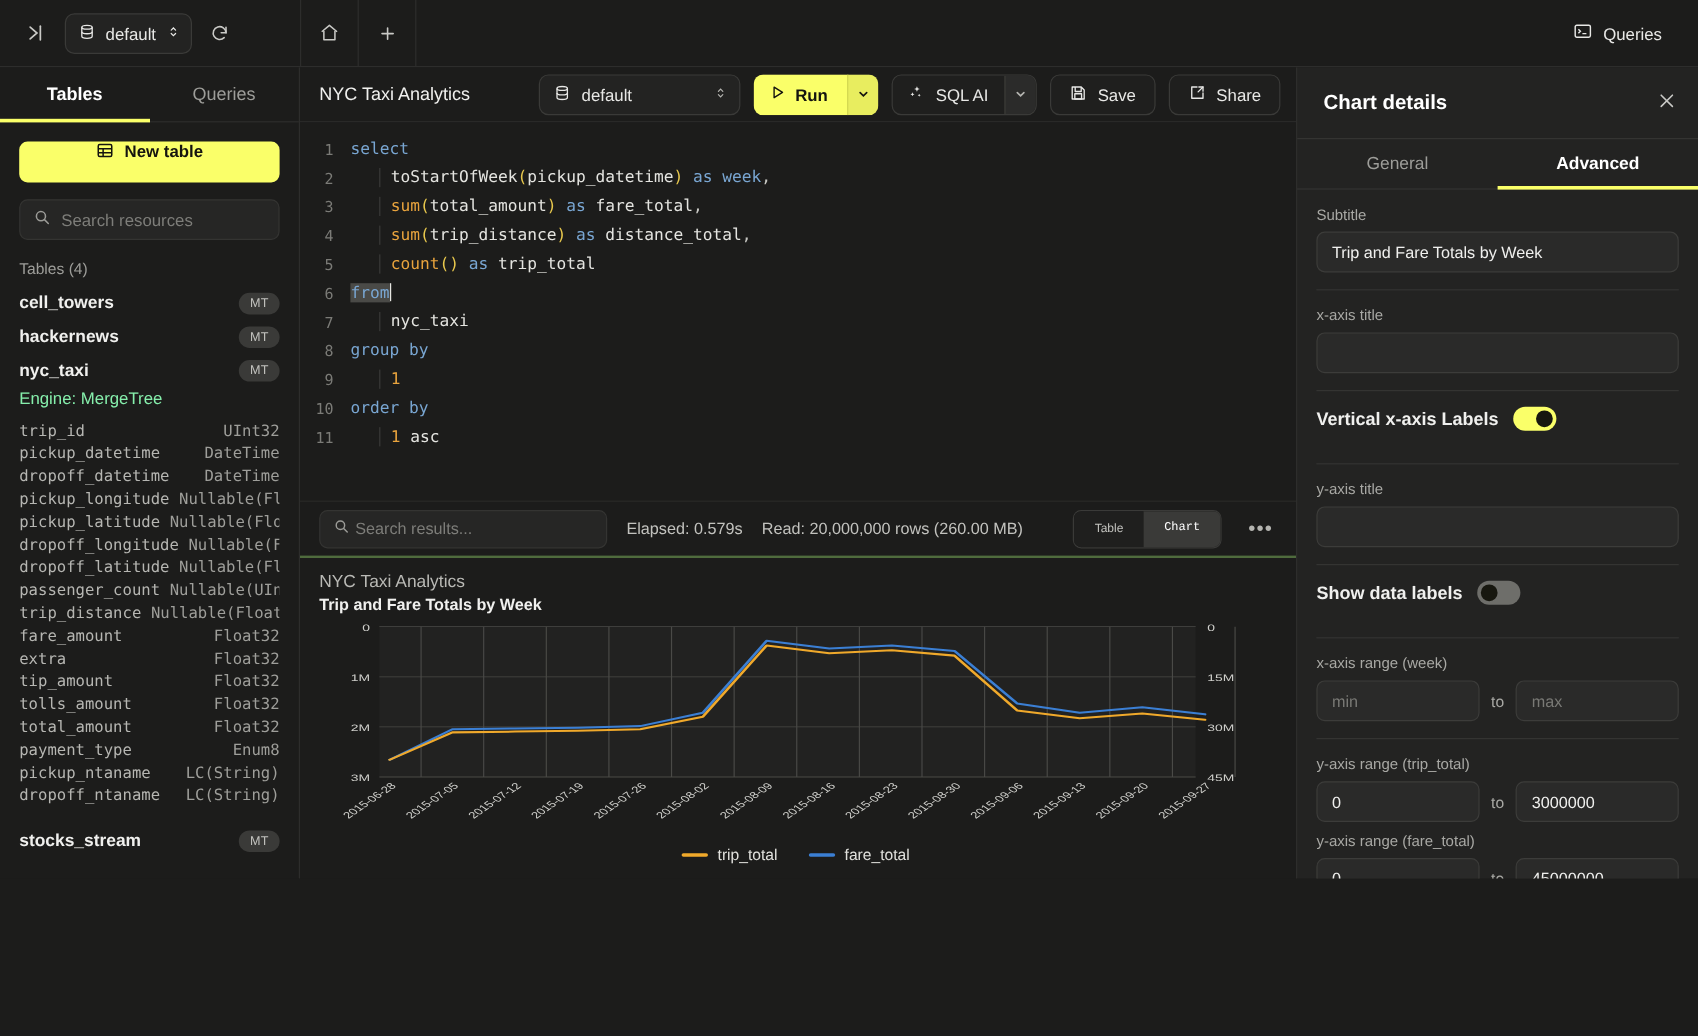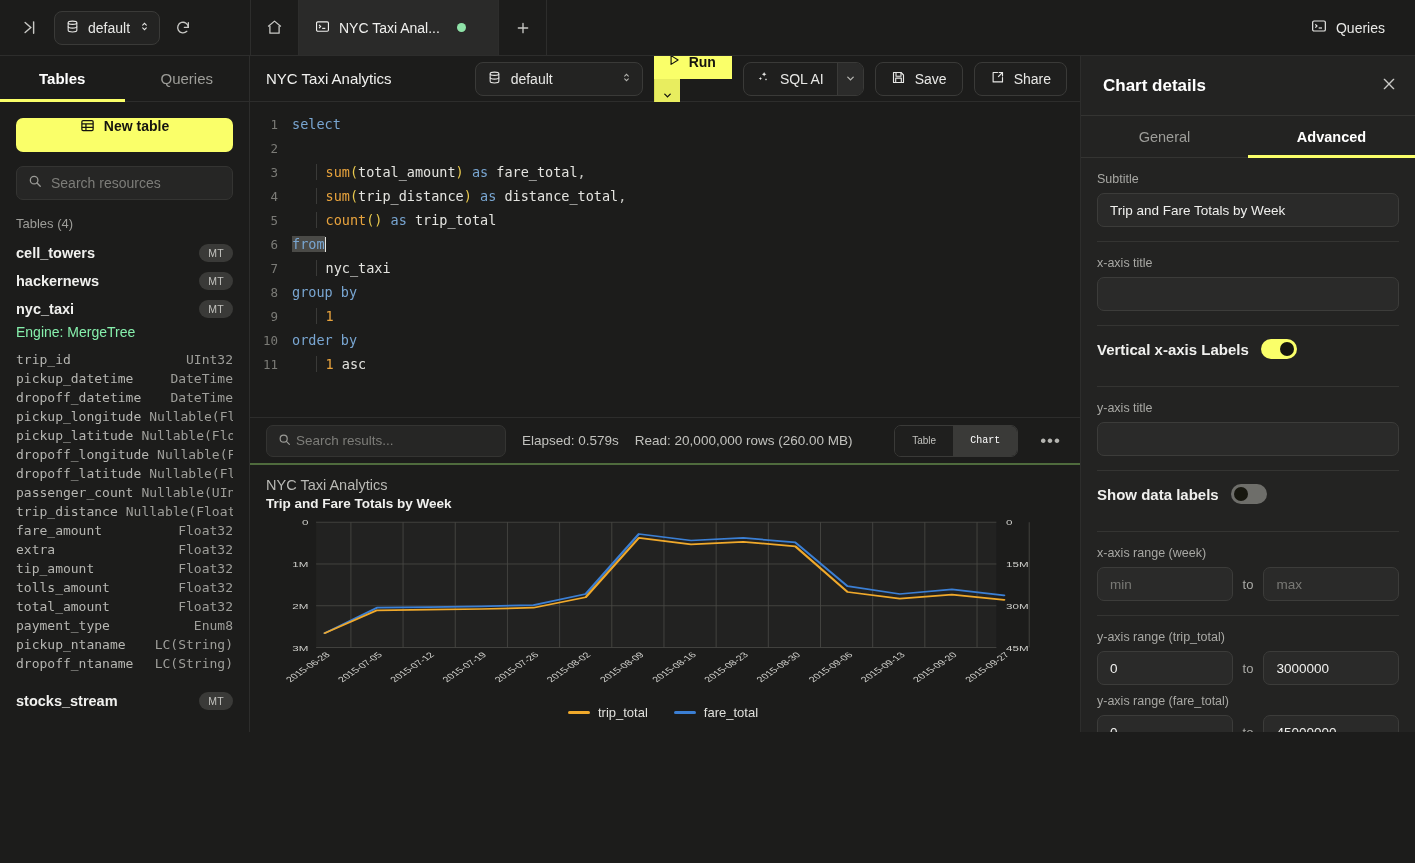--- a/index.html
+++ b/index.html
@@ -115,21 +115,21 @@
     padding: 0 13px 0 16px; border-bottom: 1px solid #2d2d2c; gap: 10px;
   }
   .q-title { font-size: 15px; color: #f0f0ee; }
   .tool-right { margin-left: auto; display: flex; align-items: center; gap: 11px; }
   .sel-chip {
     display: flex; align-items: center; gap: 10px; height: 34px; padding: 0 10px 0 12px;
     border: 1px solid #3a3a38; border-radius: 8px; background: #232322;
     font-size: 14px; cursor: pointer; min-width: 168px;
   }
   .sel-chip .caret { margin-left: auto; color: #b4b4b0; }
-  .btn-split { display: flex; align-items: stretch; border-radius: 8px; overflow: hidden; flex-direction: column; }
+  .btn-split { display: flex; align-items: stretch; border-radius: 8px; overflow: hidden; }
   .btn-run {
     background: #faff69; color: #14140f; border: none; height: 34px; padding: 0 16px 0 13px;
     display: flex; align-items: center; gap: 8px; font-size: 14px; font-weight: 600; cursor: pointer;
     font-family: "Liberation Sans", sans-serif;
   }
   .btn-run-caret {
     background: #e8ed5f; color: #14140f; width: 26px; height: 34px;
     display: flex; align-items: center; justify-content: center; cursor: pointer; font-size: 11px;
     border-left: 1px solid #d7dc52;
   }
@@ -289,31 +289,20 @@
         </svg>
       </div>
     </div>
 
     <div class="tb-tabs">
       <div class="tab-home">
         <svg width="17" height="17" viewBox="0 0 24 24" fill="none" stroke="currentColor" stroke-width="1.8" stroke-linejoin="round">
           <path d="M3 10.5L12 3l9 7.5"></path>
             <path d="M5.5 9.5V20h13V9.5"></path>
         </svg>
-      </div>
-      <div class="tab-item active">
-        <span>
-          <svg width="15" height="15" viewBox="0 0 24 24" fill="none" stroke="currentColor" stroke-width="1.8">
-            <rect x="2.5" y="4.5" width="19" height="15" rx="2"></rect>
-              <path d="M6.5 9.5l2.5 2.5-2.5 2.5"></path>
-              <path d="M11.5 15h5"></path>
-          </svg>
-        </span>
-        <span>NYC Taxi Anal...</span>
-        <span class="tab-dot"></span>
       </div>
       <div class="tab-add">
         <svg width="16" height="16" viewBox="0 0 24 24" fill="none" stroke="currentColor" stroke-width="2" stroke-linecap="round">
           <path d="M12 5v14M5 12h14"></path>
         </svg>
       </div>
     </div>
 
     <div class="tb-right">
       <div class="queries-btn">
@@ -538,20 +527,21 @@
         </div>
       </div>
 
       <div class="editor">
         <div class="code-line">
           <span class="ln">1</span>
           <span class="code"><span class="kw">select</span></span>
         </div>
         <div class="code-line">
           <span class="ln">2</span>
+          <span class="code">   <span class="indent-guide"> </span><span style="color:#e4e4e0">toStartOfWeek</span><span class="paren">(</span><span style="color:#e4e4e0">pickup_datetime</span><span class="paren">)</span> <span class="kw">as</span> <span class="kw">week</span><span class="punct">,</span></span>
         </div>
         <div class="code-line">
           <span class="ln">3</span>
           <span class="code">   <span class="indent-guide"> </span><span class="fn">sum</span><span class="paren">(</span><span style="color:#e4e4e0">total_amount</span><span class="paren">)</span> <span class="kw">as</span> <span style="color:#e4e4e0">fare_total</span><span class="punct">,</span></span>
         </div>
         <div class="code-line">
           <span class="ln">4</span>
           <span class="code">   <span class="indent-guide"> </span><span class="fn">sum</span><span class="paren">(</span><span style="color:#e4e4e0">trip_distance</span><span class="paren">)</span> <span class="kw">as</span> <span style="color:#e4e4e0">distance_total</span><span class="punct">,</span></span>
         </div>
         <div class="code-line">

